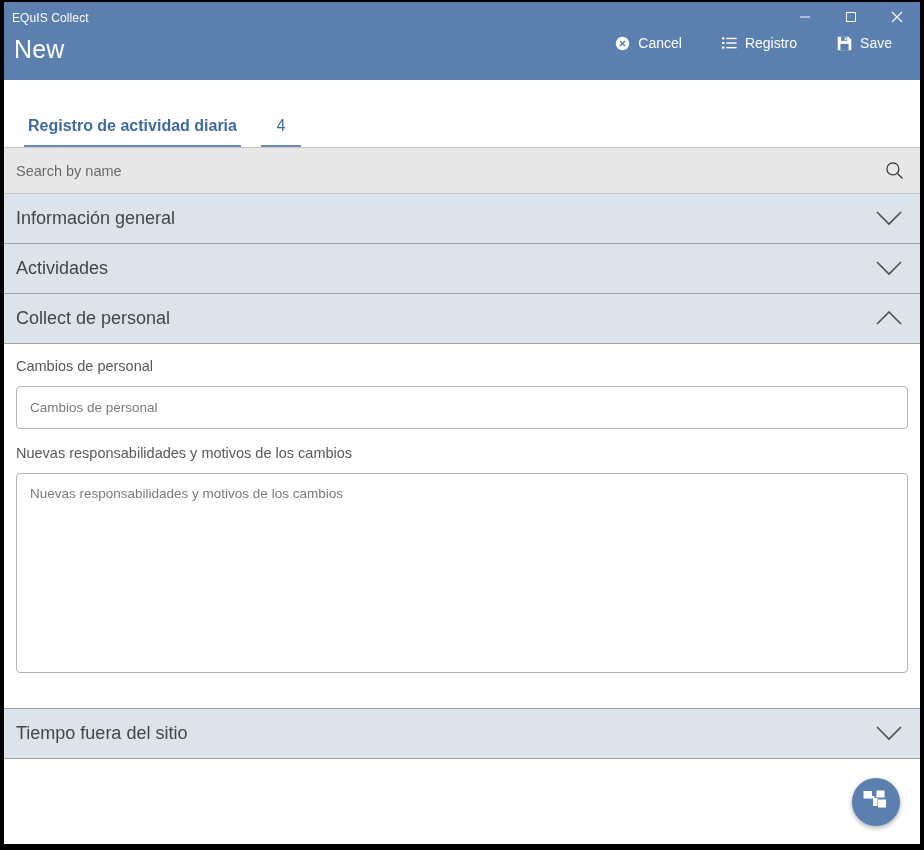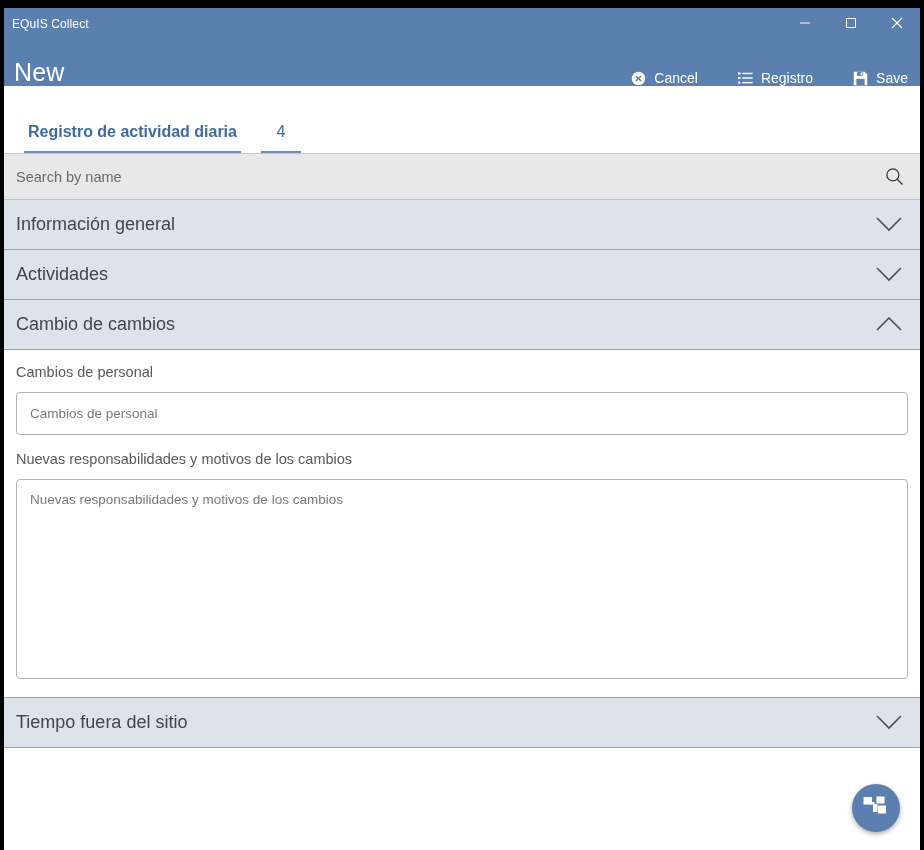--- a/index.html
+++ b/index.html
@@ -8,21 +8,21 @@
     width: 924px;
     height: 850px;
     background: #000;
     font-family: "Liberation Sans", sans-serif;
     overflow: hidden;
   }
 
   .window {
     position: absolute;
     left: 4px;
-    top: 8px;
+    top: 2px;
     width: 916px;
     height: 842px;
     background: #ffffff;
     display: flex;
     flex-direction: column;
     overflow: hidden;
   }
 
   
   .titlebar {
@@ -55,23 +55,23 @@
     align-items: center;
     justify-content: center;
   }
   .win-btn svg { display: block; }
 
   
   .cmdbar {
     height: 45px;
     background: #5b80b0;
     display: flex;
-    align-items: flex-end;
+    align-items: flex-start;
     justify-content: space-between;
-    padding: 0 12px 0 10px;
+    padding: 0 28px 0 10px;
     flex: 0 0 auto;
   }
   .page-title {
     color: #ffffff;
     font-size: 25px;
     font-weight: 400;
     line-height: 28px;
     letter-spacing: .2px;
   }
   .cmd-actions {
@@ -163,21 +163,21 @@
     line-height: 21px;
     color: #41464b;
     font-weight: 400;
     white-space: nowrap;
   }
   .chev { display: flex; align-items: center; }
   .chev svg { display: block; }
 
   .sect-body {
     background: #ffffff;
-    padding: 14px 12px 10px 12px;
+    padding: 14px 12px 27px 12px;
     border-bottom: 1px solid #9aa3ad;
     flex: 0 0 auto;
   }
 
   .field { margin-bottom: 16px; }
   .field:last-child { margin-bottom: 4px; }
   .field-label {
     display: block;
     font-size: 14.5px;
     line-height: 17px;
@@ -334,21 +334,21 @@
     <div class="sect-head">
       <span class="sect-title">Actividades</span>
       <span class="chev">
         <svg width="26" height="15" viewBox="0 0 26 15">
             <polyline points="1,1 13,13 25,1" fill="none" stroke="#4a4f55" stroke-width="1.6"></polyline>
           </svg>
       </span>
     </div>
 
     <div class="sect-head">
-      <span class="sect-title">Cambio de cambios</span>
+      <span class="sect-title">Collect de personal</span>
       <span class="chev">
         <svg width="26" height="15" viewBox="0 0 26 15">
             <polyline points="1,13 13,1 25,13" fill="none" stroke="#4a4f55" stroke-width="1.6"></polyline>
           </svg>
       </span>
     </div>
 
     <div class="sect-body">
       <div class="field">
         <label class="field-label">Cambios de personal</label>

